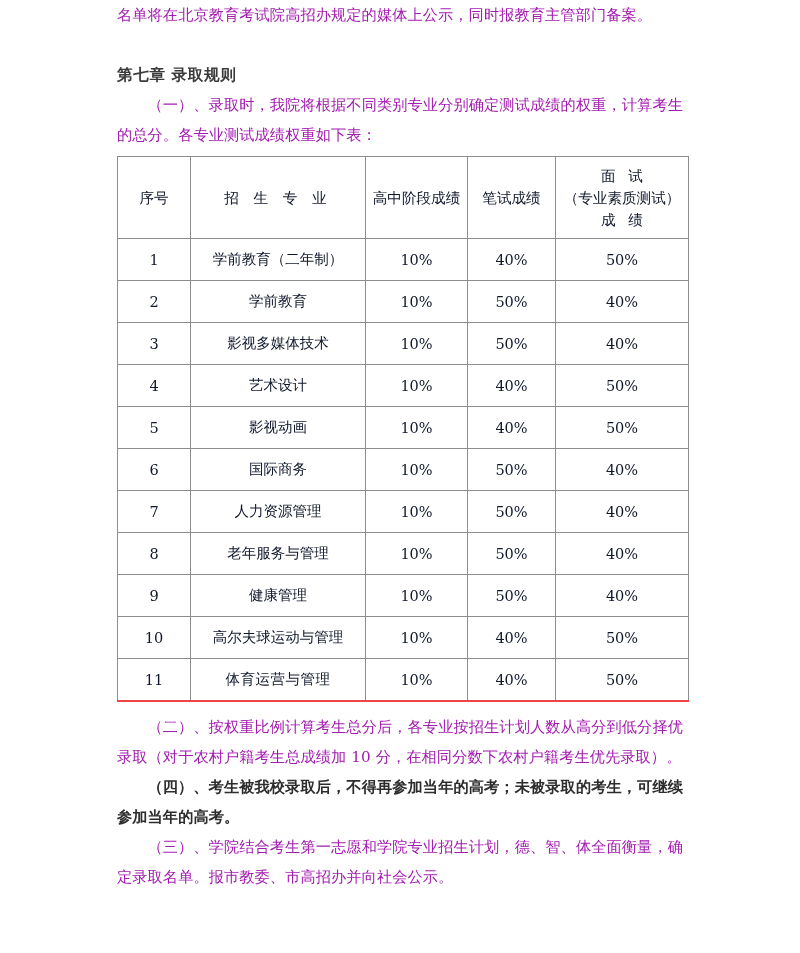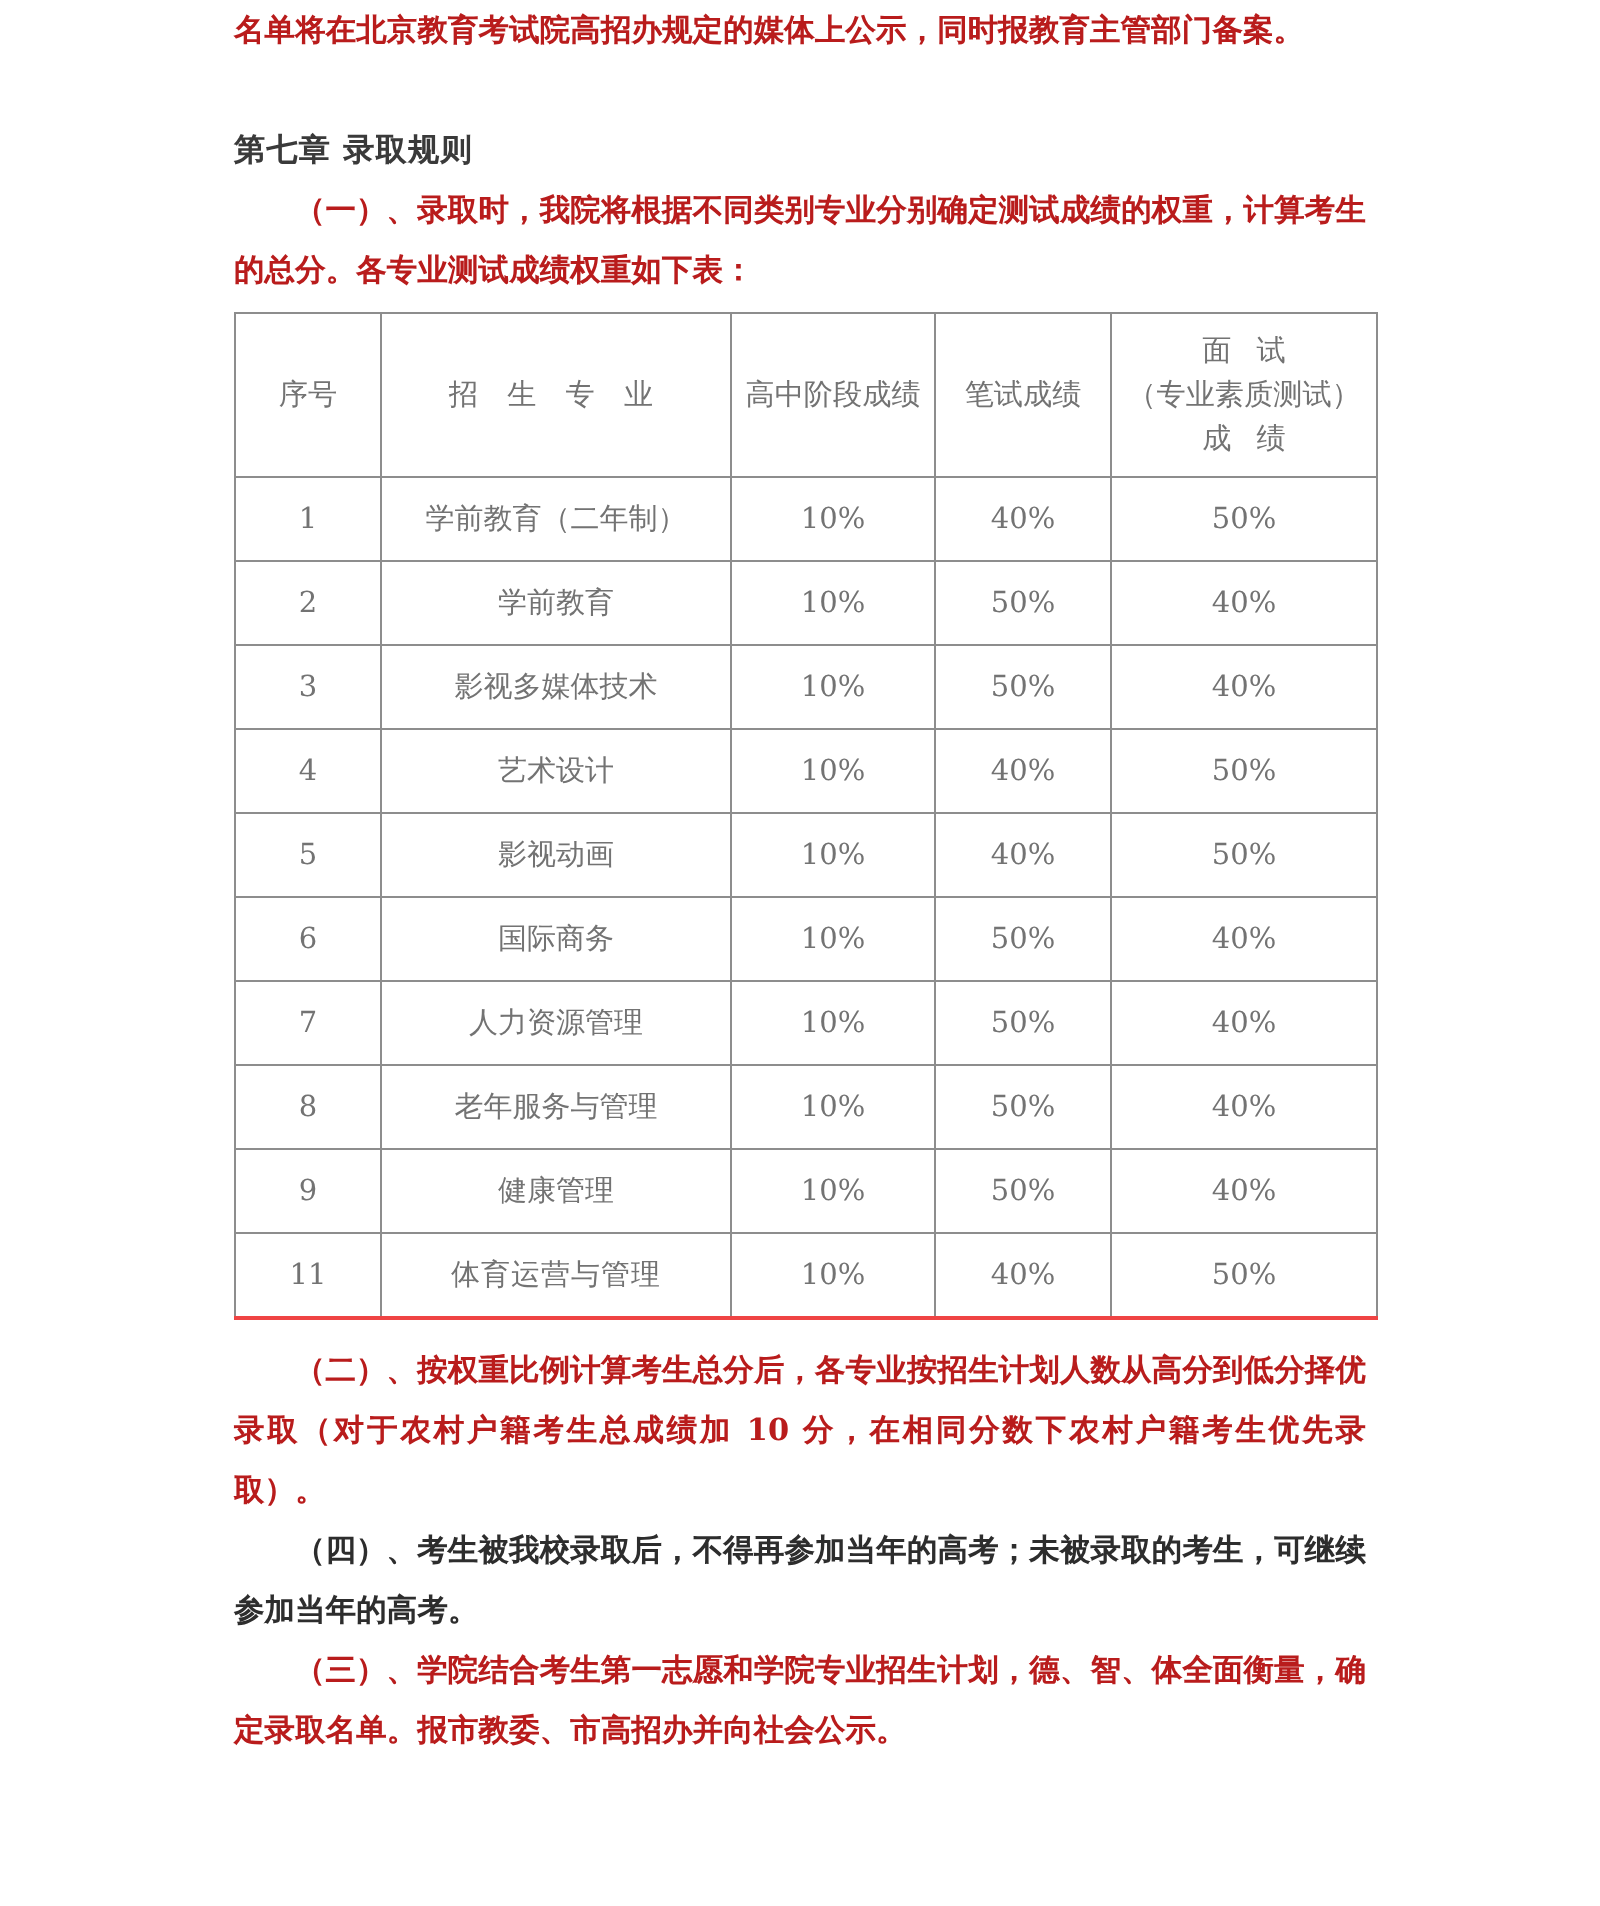--- a/index.html
+++ b/index.html
@@ -18,26 +18,25 @@
   #page {
     position: relative;
     width: 800px;
     height: 953px;
     box-sizing: border-box;
     padding: 0 117px;
   }
   .para {
     font-size: 15.2px;
     line-height: 30px;
-    color: #b91c1c;
+    color: #a21caf;
     text-align: justify;
     text-justify: inter-ideograph;
     letter-spacing: 0.1px;
     margin: 0;
-    font-weight: bold;
   }
   .indent {
     text-indent: 2em;
   }
   .bold {
     font-weight: bold;
     color: #2d2d2d;
   }
   .spacer-1 { height: 30px; }
   .heading {
@@ -57,21 +56,21 @@
     margin: 0;
     table-layout: fixed;
     border: 1px solid #777777;
   }
   table.weights td, table.weights th {
     border: 1px solid #8d8d8d;
     text-align: center;
     vertical-align: middle;
     font-weight: normal;
     font-size: 14.4px;
-    color: #737373;
+    color: #0f172a;
     padding: 0;
   }
   table.weights thead th {
     height: 81px;
     line-height: 22px;
     font-size: 14.6px;
   }
   table.weights tbody td {
     height: 41px;
     font-size: 14.5px;
@@ -176,20 +175,27 @@
           <td class="col-iv num-cell">40%</td>
         </tr>
         <tr>
           <td class="col-no num-cell">9</td>
           <td class="col-major">健康管理</td>
           <td class="col-hs num-cell">10%</td>
           <td class="col-written num-cell">50%</td>
           <td class="col-iv num-cell">40%</td>
         </tr>
         <tr>
+          <td class="col-no num-cell">10</td>
+          <td class="col-major">高尔夫球运动与管理</td>
+          <td class="col-hs num-cell">10%</td>
+          <td class="col-written num-cell">40%</td>
+          <td class="col-iv num-cell">50%</td>
+        </tr>
+        <tr>
           <td class="col-no num-cell">11</td>
           <td class="col-major major-bold">体育运营与管理</td>
           <td class="col-hs num-cell">10%</td>
           <td class="col-written num-cell">40%</td>
           <td class="col-iv num-cell">50%</td>
         </tr>
       </tbody>
   </table>
 
   <div class="after-table"></div>

